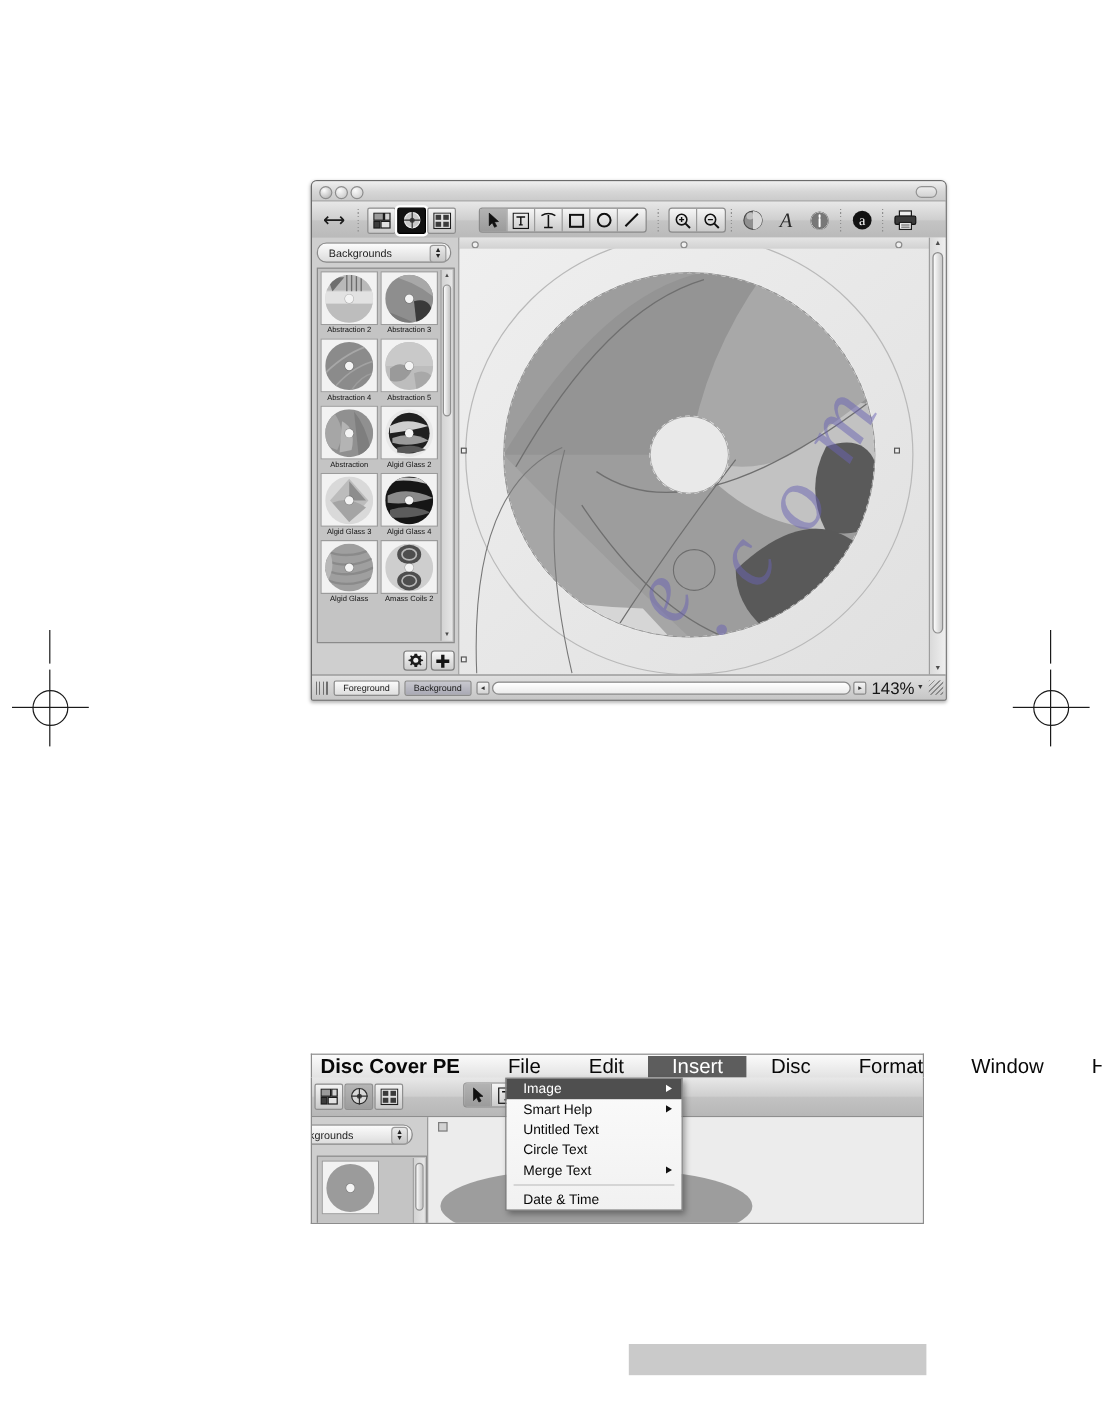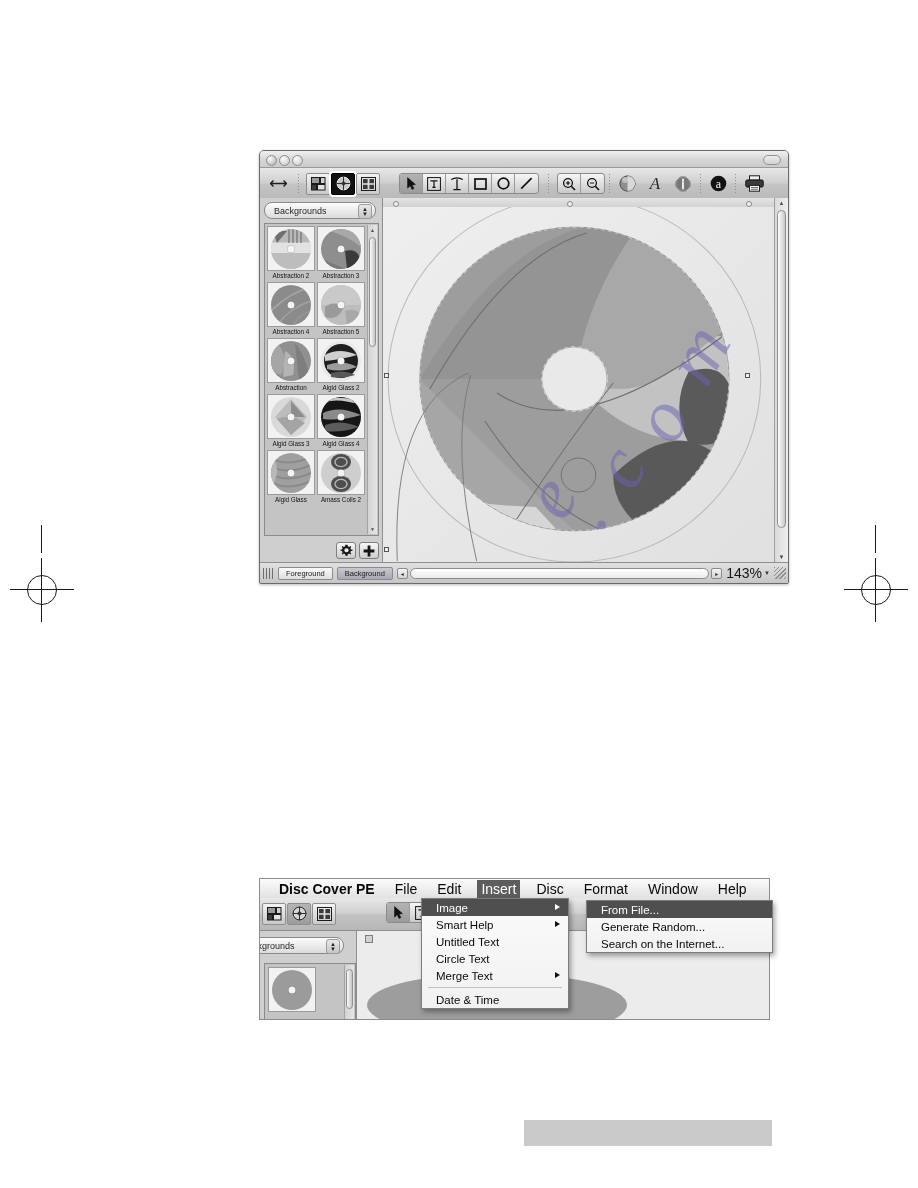--- a/index.html
+++ b/index.html
@@ -139,22 +139,22 @@
   .zoomval{font-size:14px;color:#151515;margin-right:2px;}
   .zoomcaret{font-size:6px;color:#333;margin-right:4px;}
   .resizer{width:12px;height:12px;margin-right:2px;
     background:repeating-linear-gradient(135deg,#8b8b8b 0 1px,transparent 1px 3px);}
 
   
   #menushot{left:259px;top:878px;width:511px;height:142px;}
   .menubar{position:absolute;left:0;top:0;width:511px;height:20px;
     background:linear-gradient(180deg,#fbfbfb,#e2e2e2);border:1px solid #8c8c8c;
     border-bottom:none;box-sizing:border-box;display:flex;align-items:center;}
-  .mbitem{font-size:14px;color:#080808;padding:0 4px;line-height:18px;height:18px;
-    display:flex;align-items:center;white-space:nowrap;margin-left:12px;}
+  .mbitem{font-size:17px;color:#080808;padding:0 20px;line-height:18px;height:18px;
+    display:flex;align-items:center;white-space:nowrap;}
   .mbitem.appname{font-weight:bold;padding-left:7px;}
   .mbitem.sel{background:#5d5d5d;color:#fff;}
 
   .lowerwin{position:absolute;left:0;top:20px;width:511px;height:122px;
     background:#d4d4d4;border:1px solid #8c8c8c;border-top:none;
     box-sizing:border-box;overflow:hidden;}
   .lw-toolbar{position:absolute;left:0;top:0;right:0;height:32px;
     background:linear-gradient(180deg,#e8e8e8 0%,#cfcfcf 48%,#c2c2c2 52%,#b7b7b7 100%);
     border-bottom:1px solid #8e8e8e;}
   .lw-side{position:absolute;left:0;top:33px;width:96px;bottom:0;background:#cfcfcf;
@@ -679,26 +679,15 @@
       <div class="mi">
         <span>Merge Text</span>
         <span class="tri"></span>
       </div>
       <div class="mdiv"></div>
       <div class="mi">
         <span>Date &amp; Time</span>
       </div>
     </div>
 
-  <div class="menupanel" id="imagesubmenu" style="left:327px;top:22px;width:185px;">
-      <div class="mi hl">
-        <span>From File...</span>
-      </div>
-      <div class="mi">
-        <span>Generate Random...</span>
-      </div>
-      <div class="mi">
-        <span>Search on the Internet...</span>
-      </div>
-    </div>
 </div>
 
 <div class="abs placeholderbar"></div>
 
 </body></html>

